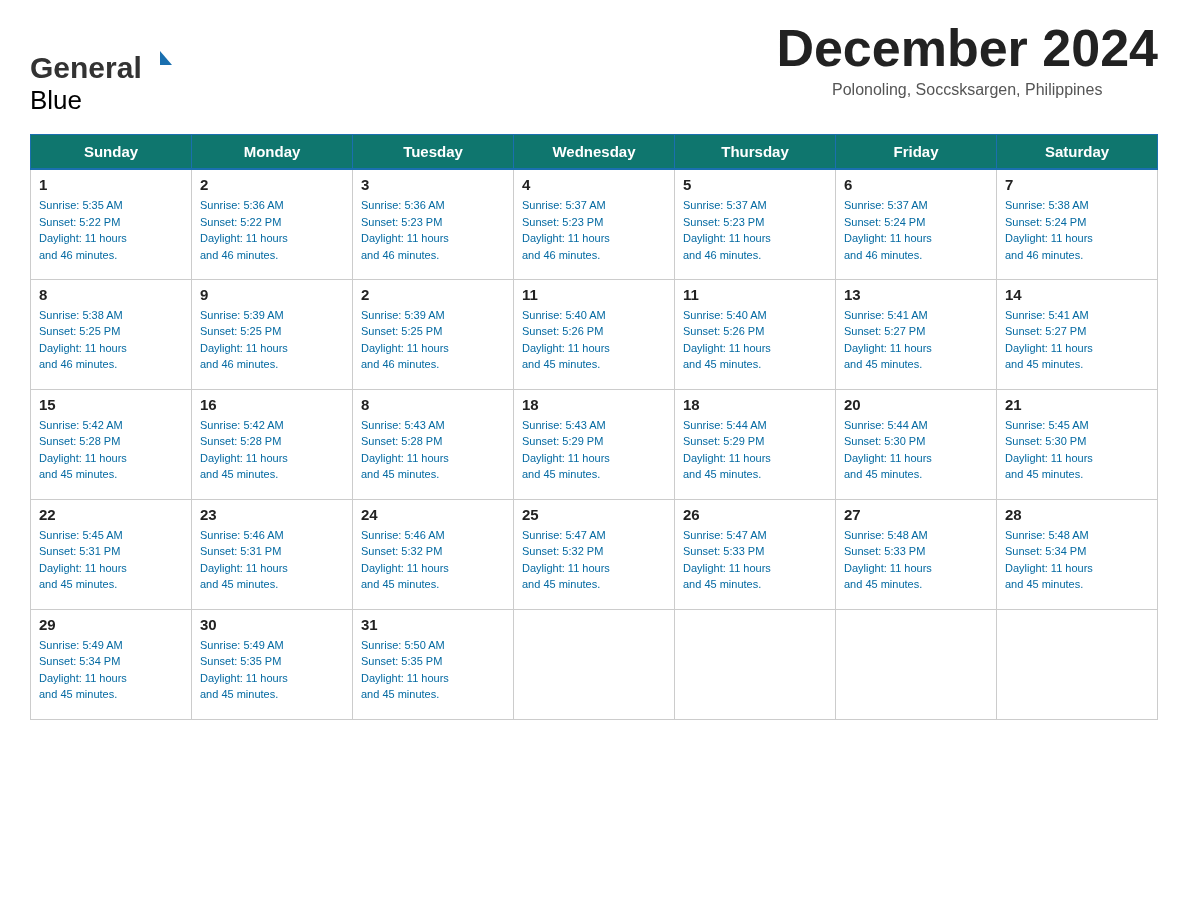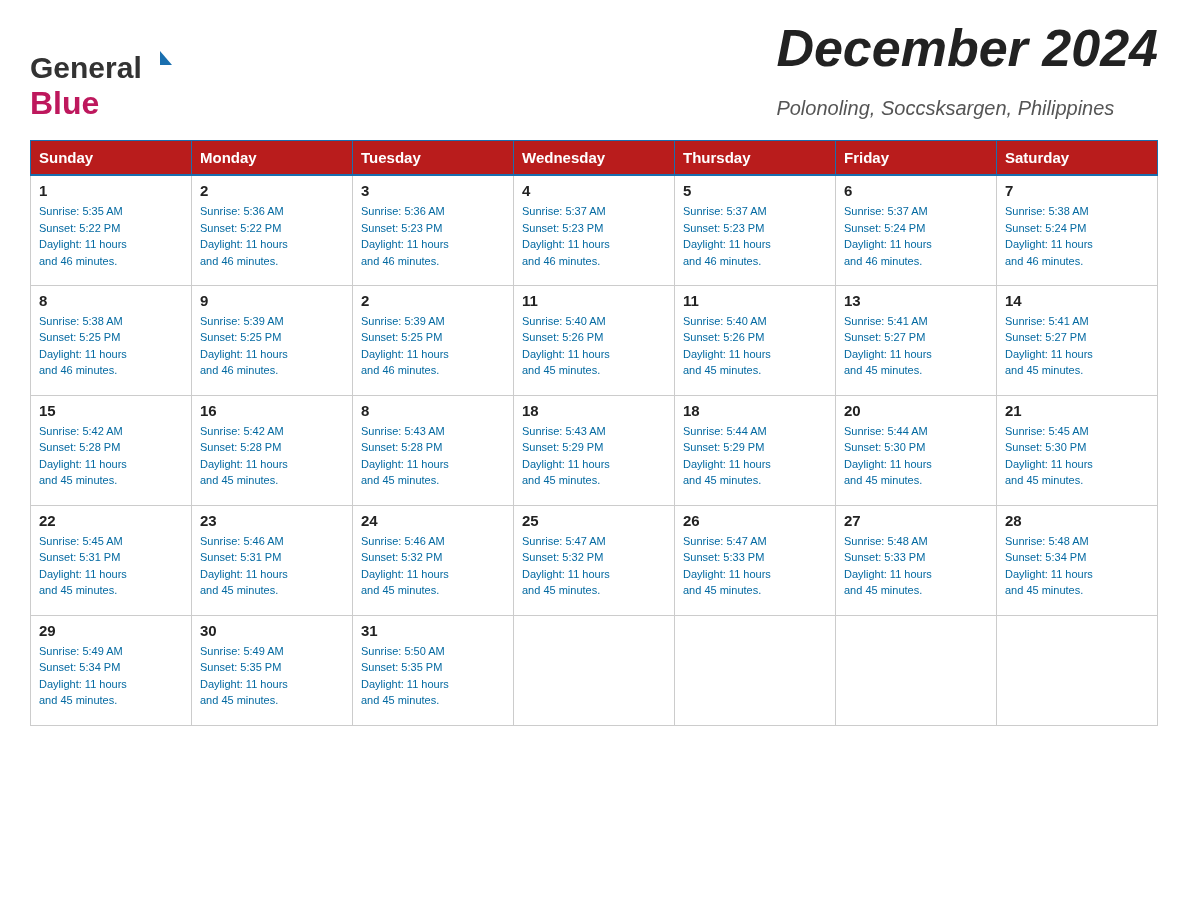--- a/index.html
+++ b/index.html
@@ -15,46 +15,45 @@
       justify-content: space-between;
       align-items: flex-start;
       margin-bottom: 18px;
     }
     .logo {
       display: flex;
       flex-direction: column;
       align-items: flex-start;
     }
     .title-section {
-      text-align: left;
-      font-style: italic;
+      text-align: center;
     }
     .calendar-title {
       font-size: 52px;
       font-weight: bold;
       color: #222;
       line-height: 1.1;
     }
     .calendar-subtitle {
-      font-size: 20px;
+      font-size: 16px;
       color: #555;
-      margin-top: 20px;
+      margin-top: 4px;
     }
     table {
       width: 100%;
       border-collapse: collapse;
       table-layout: fixed;
     }
     thead tr th {
-      background-color: #b91c1c;
+      background-color: #0f766e;
       color: #fff;
       font-size: 15px;
       font-weight: bold;
       padding: 8px 8px;
-      text-align: left;
+      text-align: center;
       border: 1px solid #1a6faf;
     }
     tbody tr td {
       border: 1px solid #ccc;
       vertical-align: top;
       padding: 6px 8px;
       font-size: 13px;
       color: #333;
       height: 110px;
     }
@@ -92,23 +91,23 @@
       width: 0;
       height: 0;
       border-style: solid;
       border-width: 14px 0 0 12px;
       border-color: transparent transparent transparent #1a6faf;
       margin-left: 2px;
       position: relative;
       top: 0px;
     }
     .logo-text-blue {
-      font-size: 32px;
-      font-weight: bold;
-      color: #be185d;
+      font-size: 26px;
+      font-weight: normal;
+      color: #000000;
       margin-top: -2px;
     }
   </style>
 </head>
 <body>
 
 <div class="header">
   <div class="logo">
     <div class="logo-row">
       <span class="logo-text-general">General</span>

